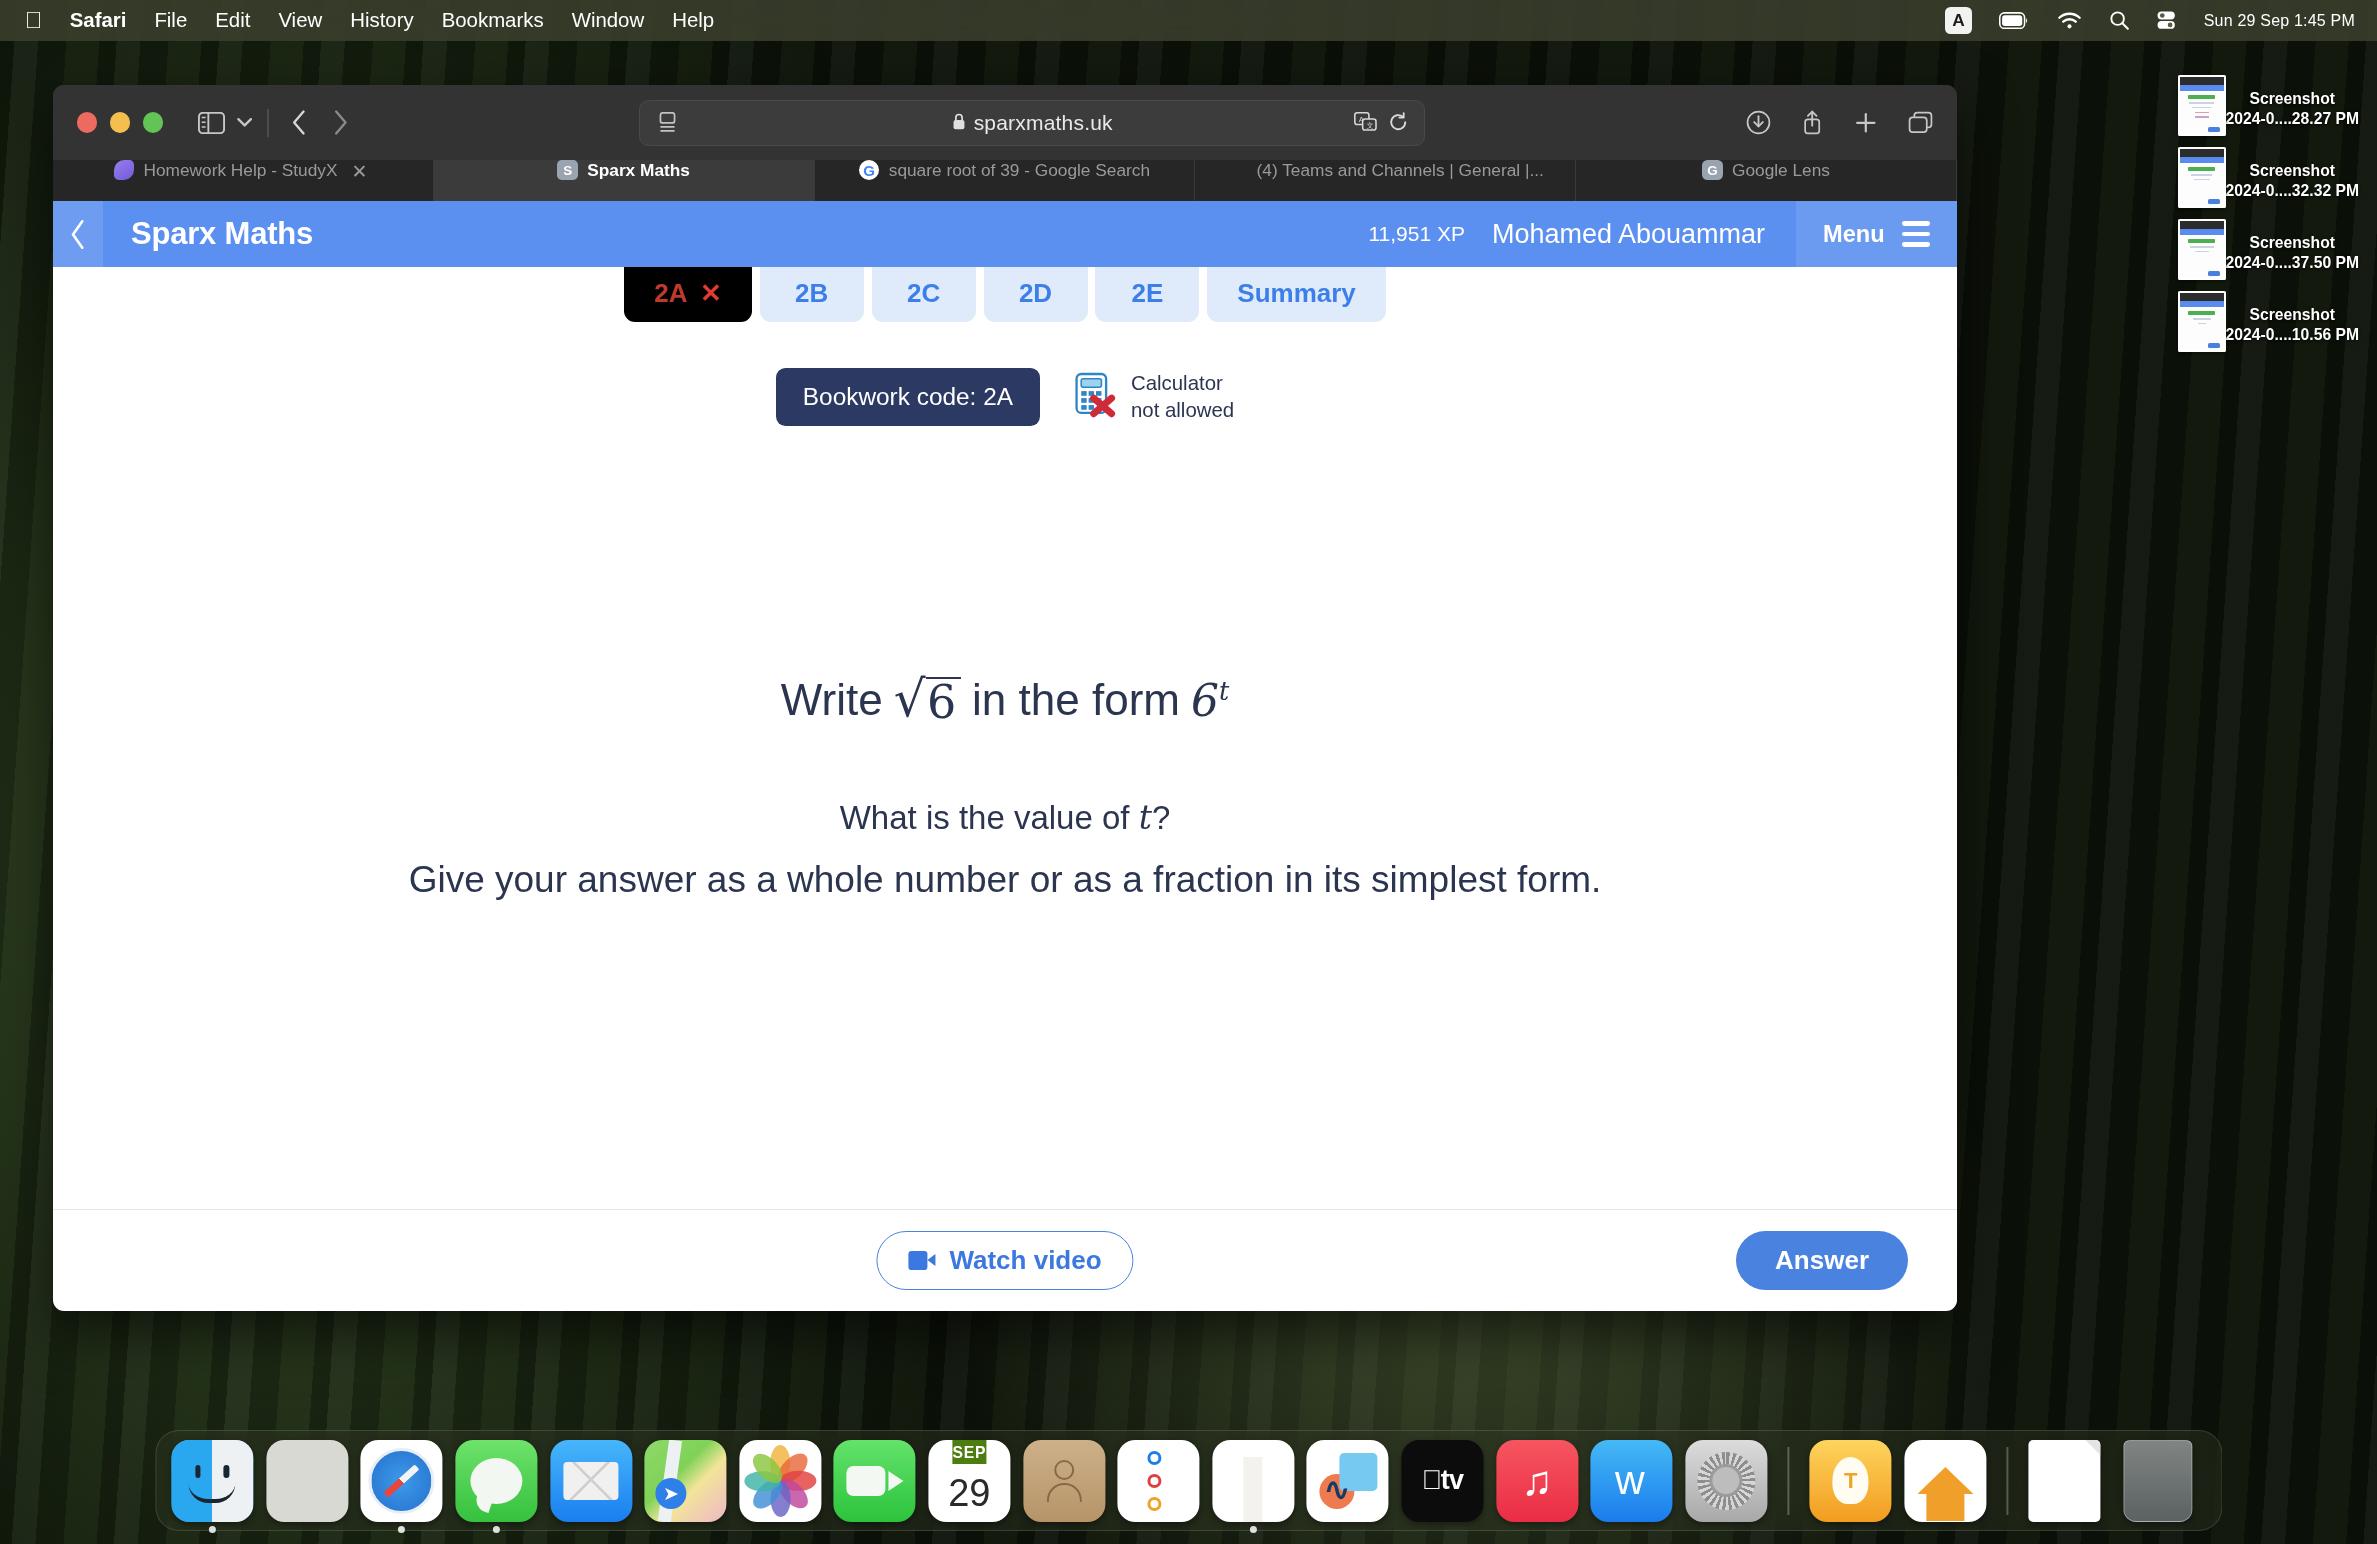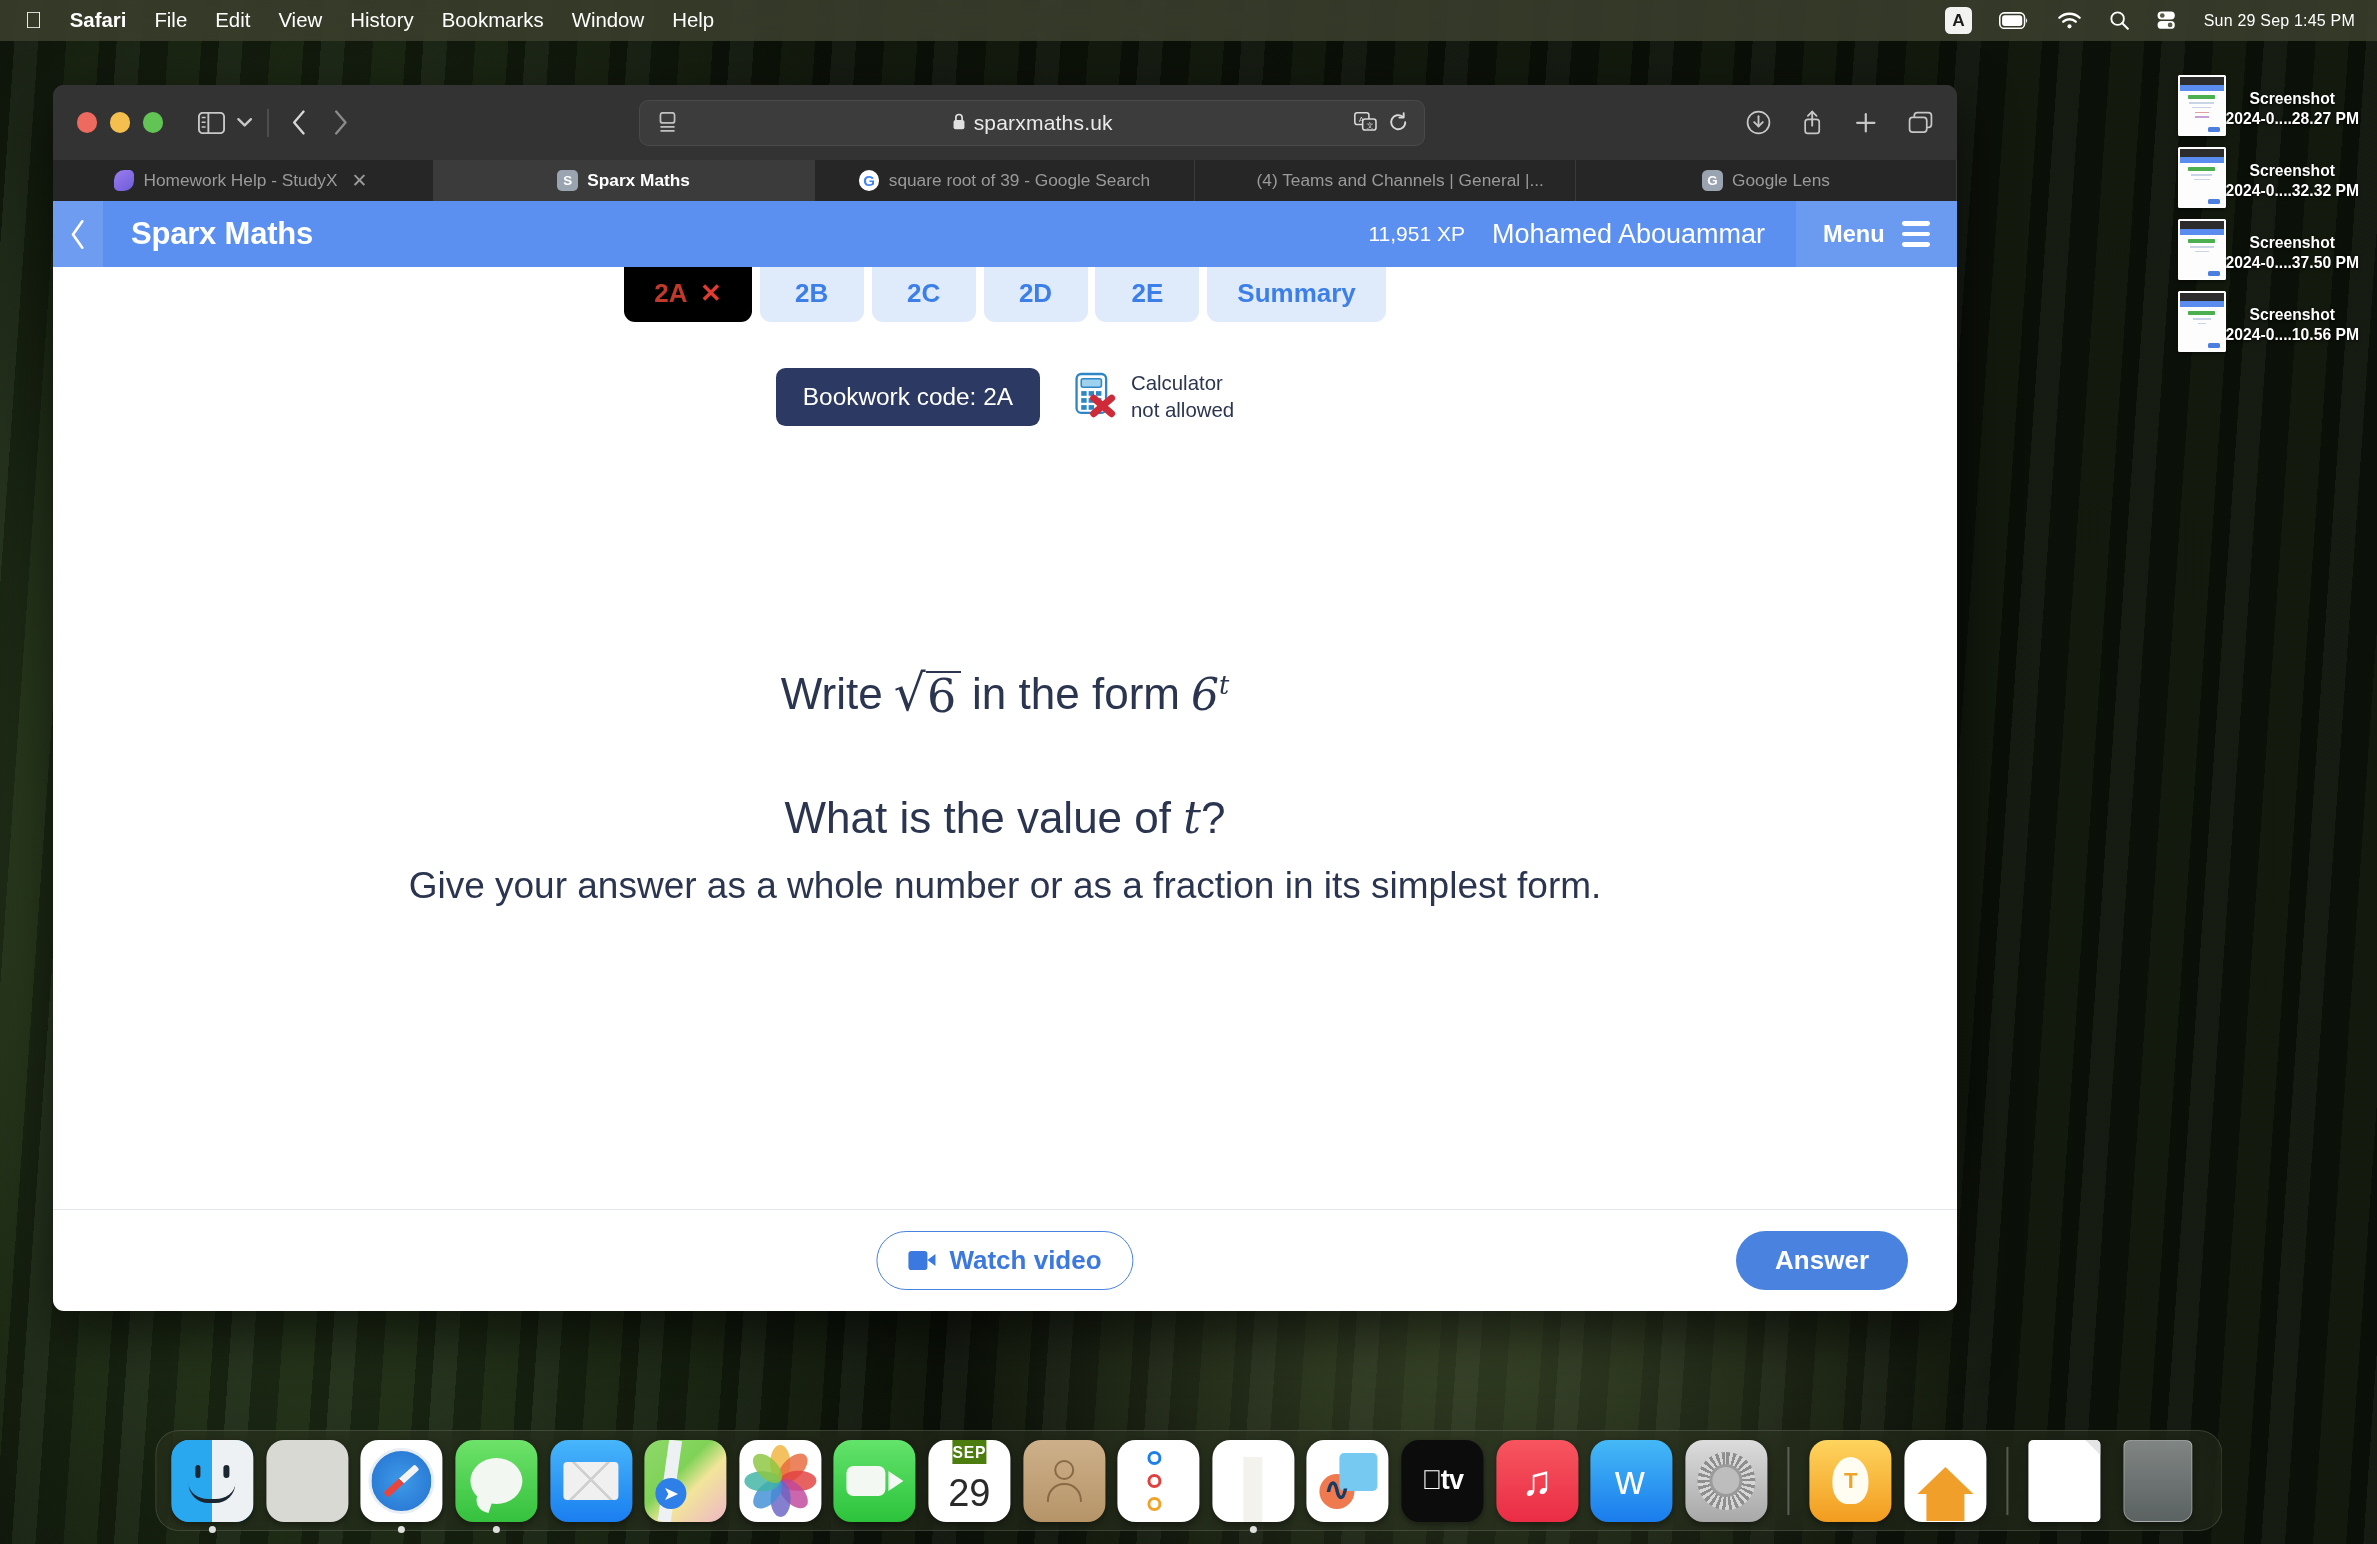--- a/index.html
+++ b/index.html
@@ -135,21 +135,21 @@
   .urlbar .right-ic { position: absolute; right: 15.7px; display: flex; align-items: center; gap: 11px; }
   .tb-right { display: flex; align-items: center; gap: 31px; margin-left: 31px; }
 
   
   .sf-tabs {
     height: 41px; background: #262626;
     display: flex; align-items: stretch; flex: 0 0 auto;
   }
   .sf-tab {
     flex: 1 1 0; min-width: 0;
-    display: flex; align-items: center; justify-content: center;
+    display: flex; align-items: flex-start; justify-content: center;
     gap: 9.4px; padding: 0 16px;
     color: #9a9a9a; font-size: 17.3px;
     border-right: 0.8px solid #3a3a3a;
     position: relative;
     white-space: nowrap; overflow: hidden;
   }
   .sf-tab.active { background: #3b3b3b; color: #ffffff; font-weight: bold; }
   .sf-tab .tlabel { overflow: hidden; text-overflow: ellipsis; white-space: nowrap; }
   .tab-close { color: #9a9a9a; font-size: 19px; padding: 0 4.7px; }
   .favicon { width: 20.4px; height: 20.4px; flex: 0 0 auto; border-radius: 3.9px; display:flex; align-items:center; justify-content:center; font-size:13.4px; font-weight:bold; }
@@ -222,21 +222,21 @@
     font-size: 44px; font-weight: 400;
     display: flex; align-items: center; gap: 11px;
     margin-bottom: 72px;
   }
   .sqrt-wrap { display: inline-flex; align-items: flex-start; font-family: "DejaVu Serif", serif; font-size: 46px; }
   .radical { font-size: 50px; line-height: .92; }
   .radicand { border-top: 2.4px solid #2b3550; padding: 0 4.7px 0 1.6px; line-height: 1.0; margin-top: 1.6px; }
   .pow { font-family: "DejaVu Serif", serif; font-style: italic; }
   .pow sup { font-size: 0.58em; font-style: italic; }
   .ital { font-family: "DejaVu Serif", serif; font-style: italic; }
-  .q-line2 { font-size: 44px; margin-bottom: 19px; text-align: center; }
+  .q-line2 { font-size: 33px; margin-bottom: 19px; text-align: center; }
   .q-line3 { font-size: 37px; text-align: center; line-height: 1.32; max-width: 1258px; }
 
   .qfooter {
     flex: 0 0 auto; height: 102px;
     border-top: 0.8px solid #e3e7ee;
     display: flex; align-items: center;
     padding: 0 49px; position: relative;
   }
   .watch-btn {
     position: absolute; left: 50%; transform: translateX(-50%);

